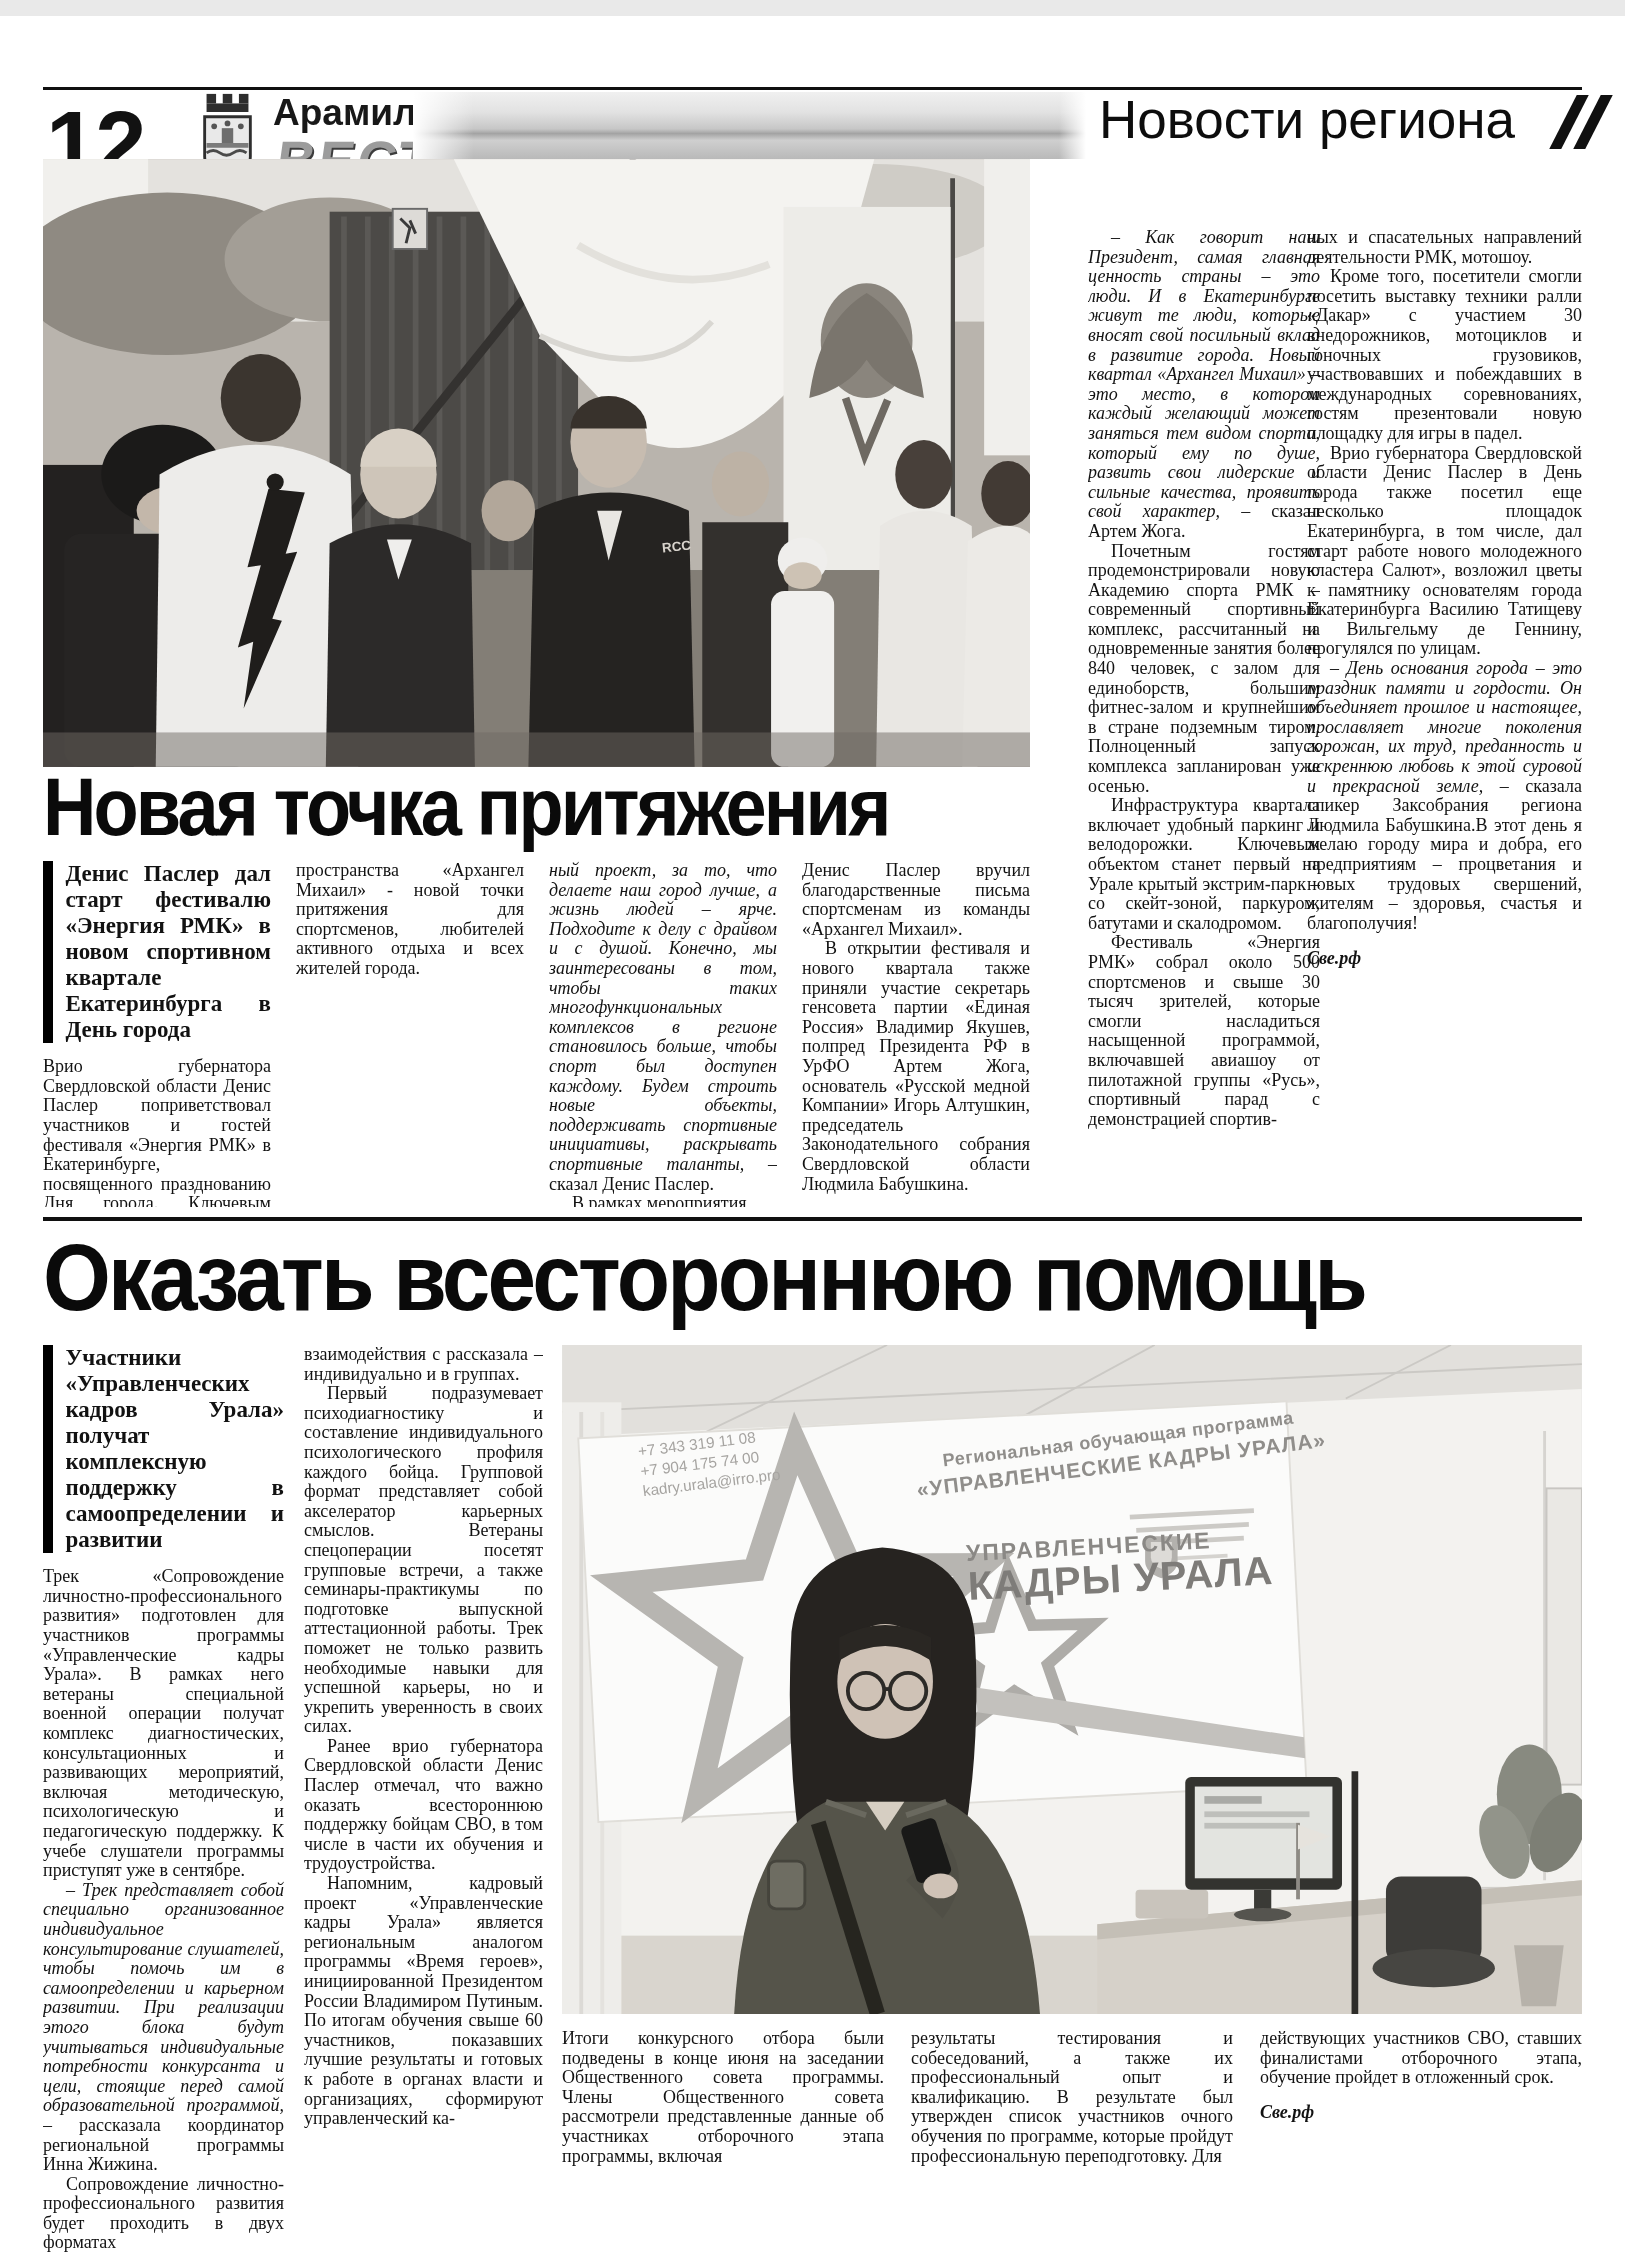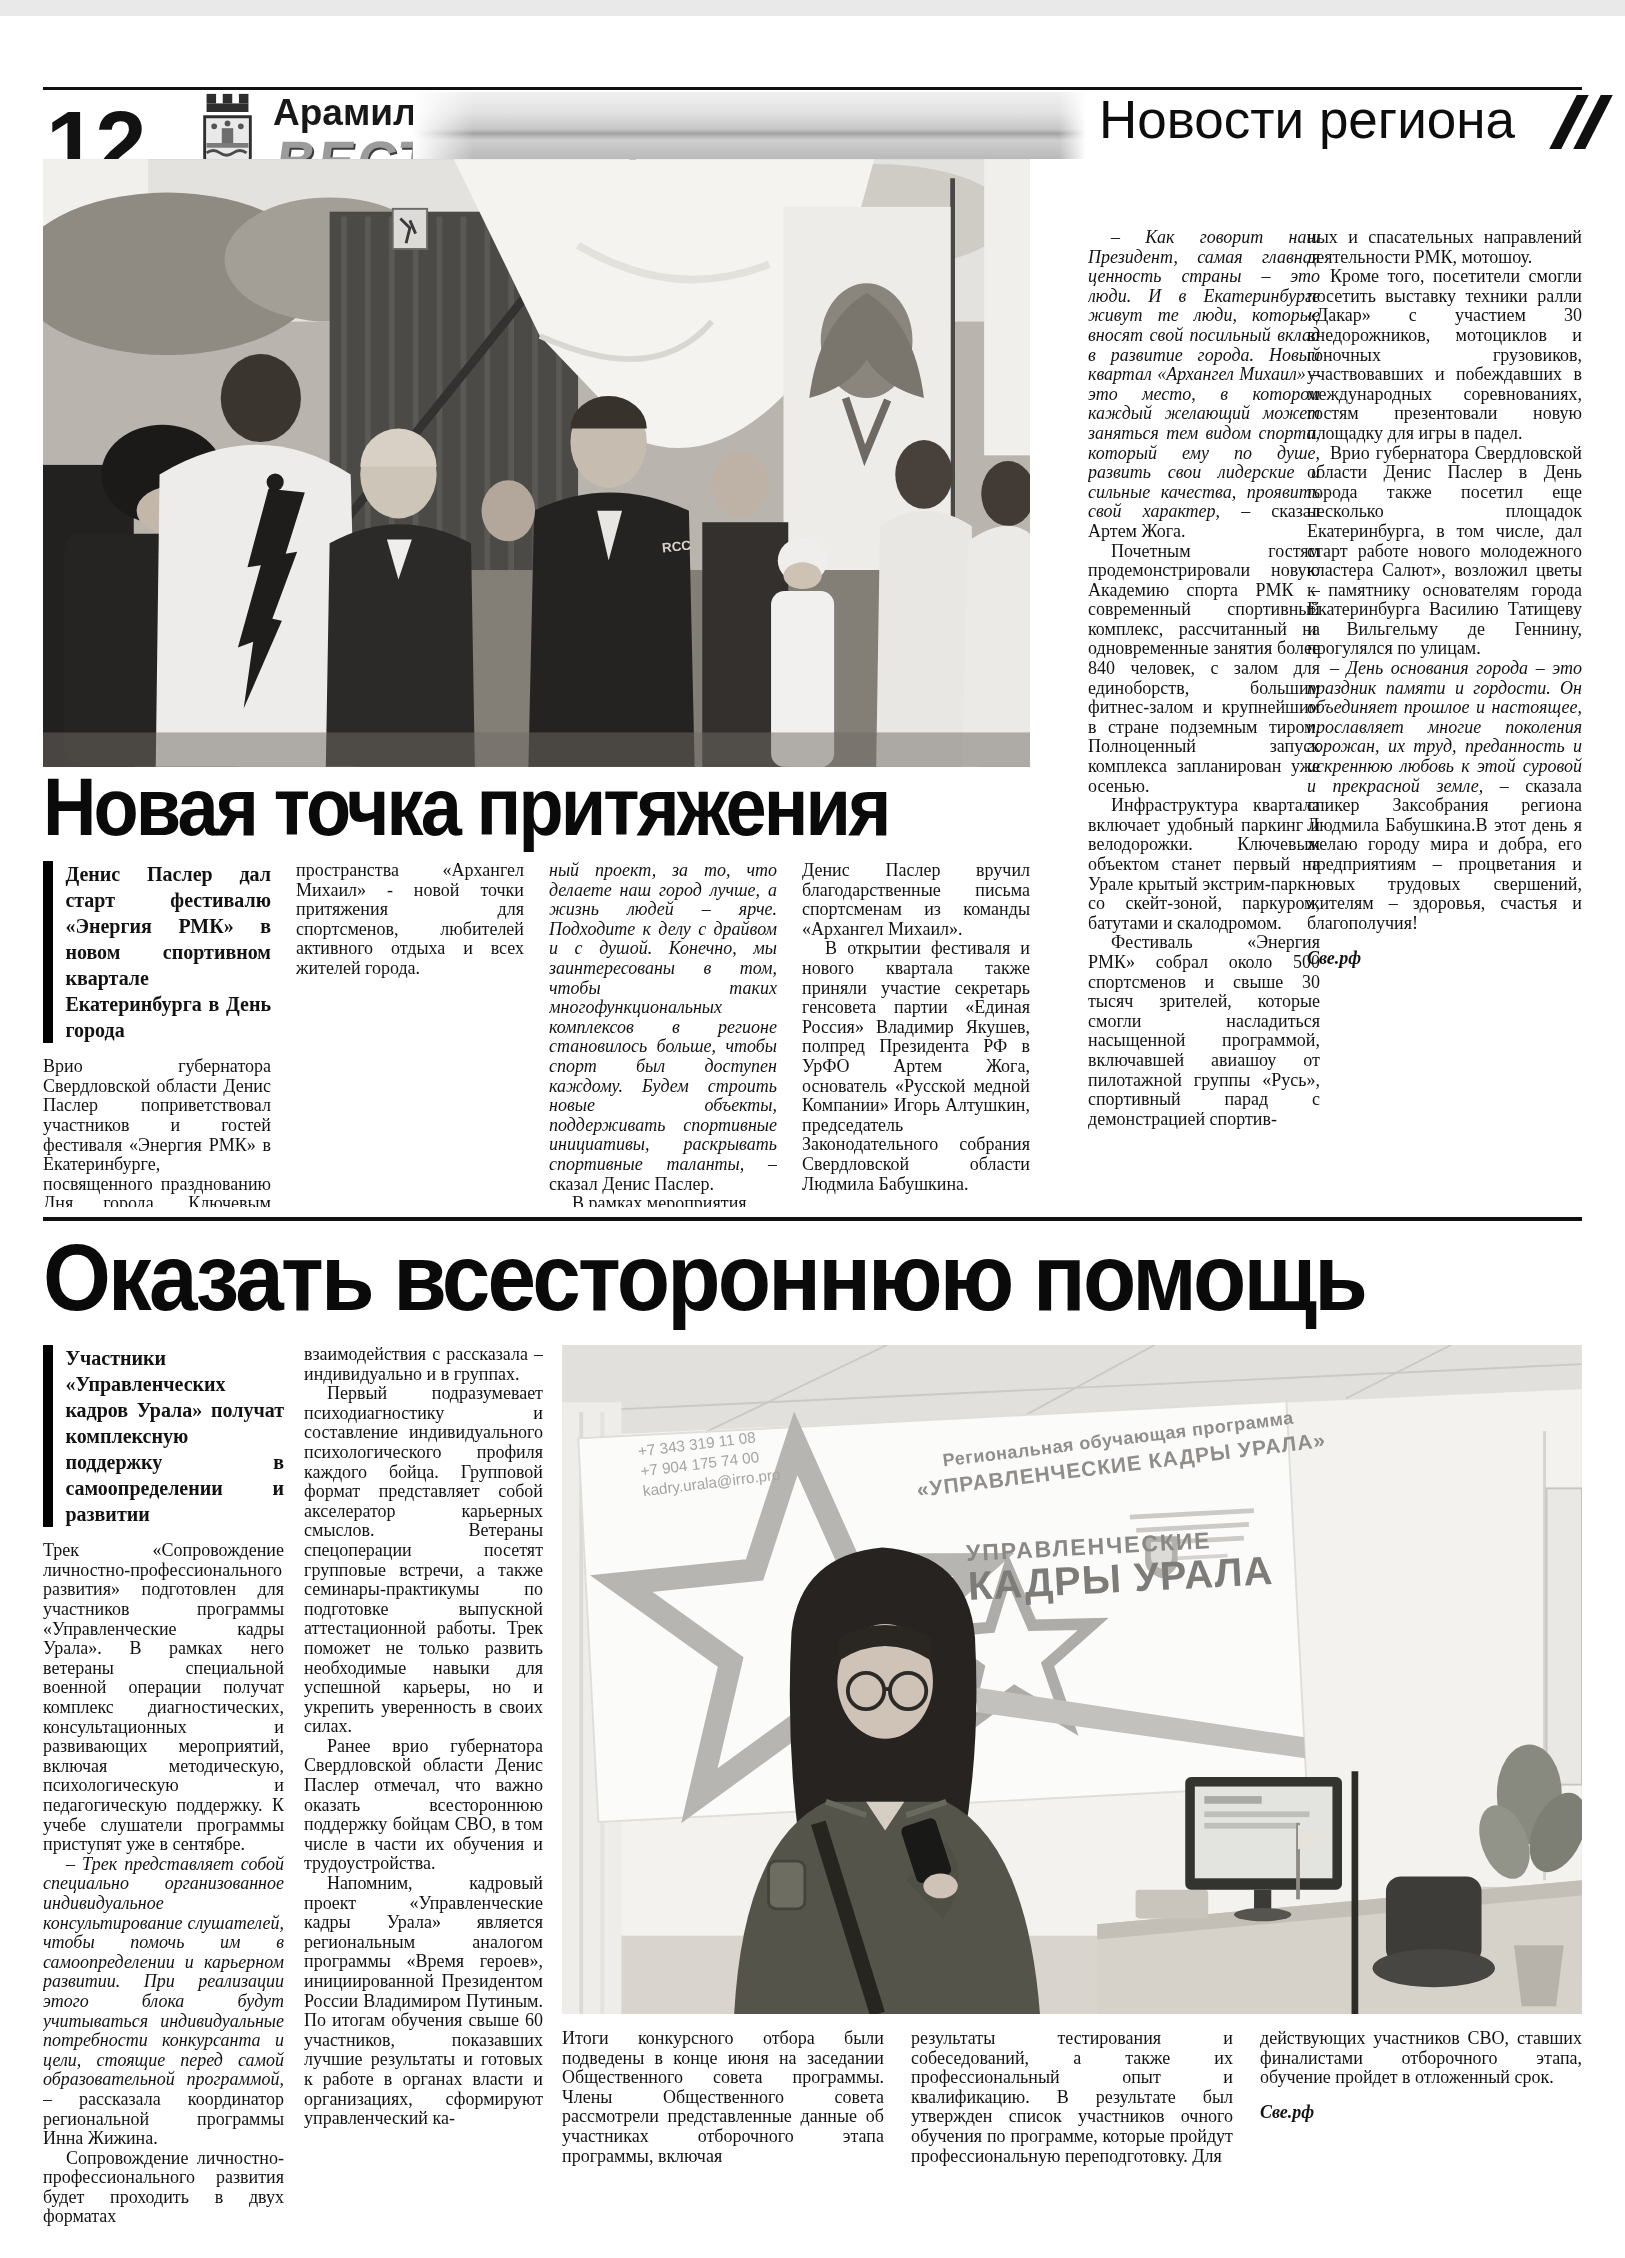--- a/index.html
+++ b/index.html
@@ -29,21 +29,21 @@
   .h1{font-family:"Liberation Sans",sans-serif;font-weight:700;font-size:74px;line-height:76px;
       letter-spacing:-2.9px;white-space:nowrap;transform:scale(1.0,1.1);transform-origin:left bottom;color:#0a0a0a;}
   .h2{font-family:"Liberation Sans",sans-serif;font-weight:700;font-size:90px;line-height:92px;
       letter-spacing:-2.9px;white-space:nowrap;transform:scale(0.97,1.05);transform-origin:left bottom;color:#0a0a0a;}
   .cols{display:flex;gap:25px;}
   .col{flex:1 1 0;overflow:hidden;}
   .colfix{overflow:hidden;}
   .col p,.colfix p{margin:0;font-size:18px;line-height:19.6px;text-align:justify;hyphens:auto;}
   .ind{text-indent:23px;}
   .it{font-style:italic;}
-  .lead{font-weight:bold;font-size:20px;line-height:26px;text-align:justify;border-left:10.5px solid #000;
+  .lead{font-weight:bold;font-size:23px;line-height:26px;text-align:justify;border-left:10.5px solid #000;
         padding-left:12.4px;margin-bottom:14.3px;hyphens:auto;}
   .src{text-align:left;font-weight:bold;font-style:italic;margin-top:15.3px !important;text-indent:0;}
   
   .ph2-contacts{left:78px;top:88px;transform:rotate(-7deg);font-size:15.3px;line-height:20px;color:#a6a4a1;}
   .ph2-program{left:352px;top:84px;transform:rotate(-7deg);text-align:center;color:#908e8b;font-weight:700;}
   .ph2-program .l1{font-size:18px;letter-spacing:0.5px;}
   .ph2-program .l2{font-size:21px;letter-spacing:1px;margin-top:2.9px;}
   .ph2-logo{left:405px;top:187px;transform:rotate(-3deg);color:#8a8885;font-weight:700;}
   .ph2-logo .l1{font-size:23px;letter-spacing:1.9px;}
   .ph2-logo .l2{font-size:40px;line-height:38px;letter-spacing:1px;color:#7e7c79;}

